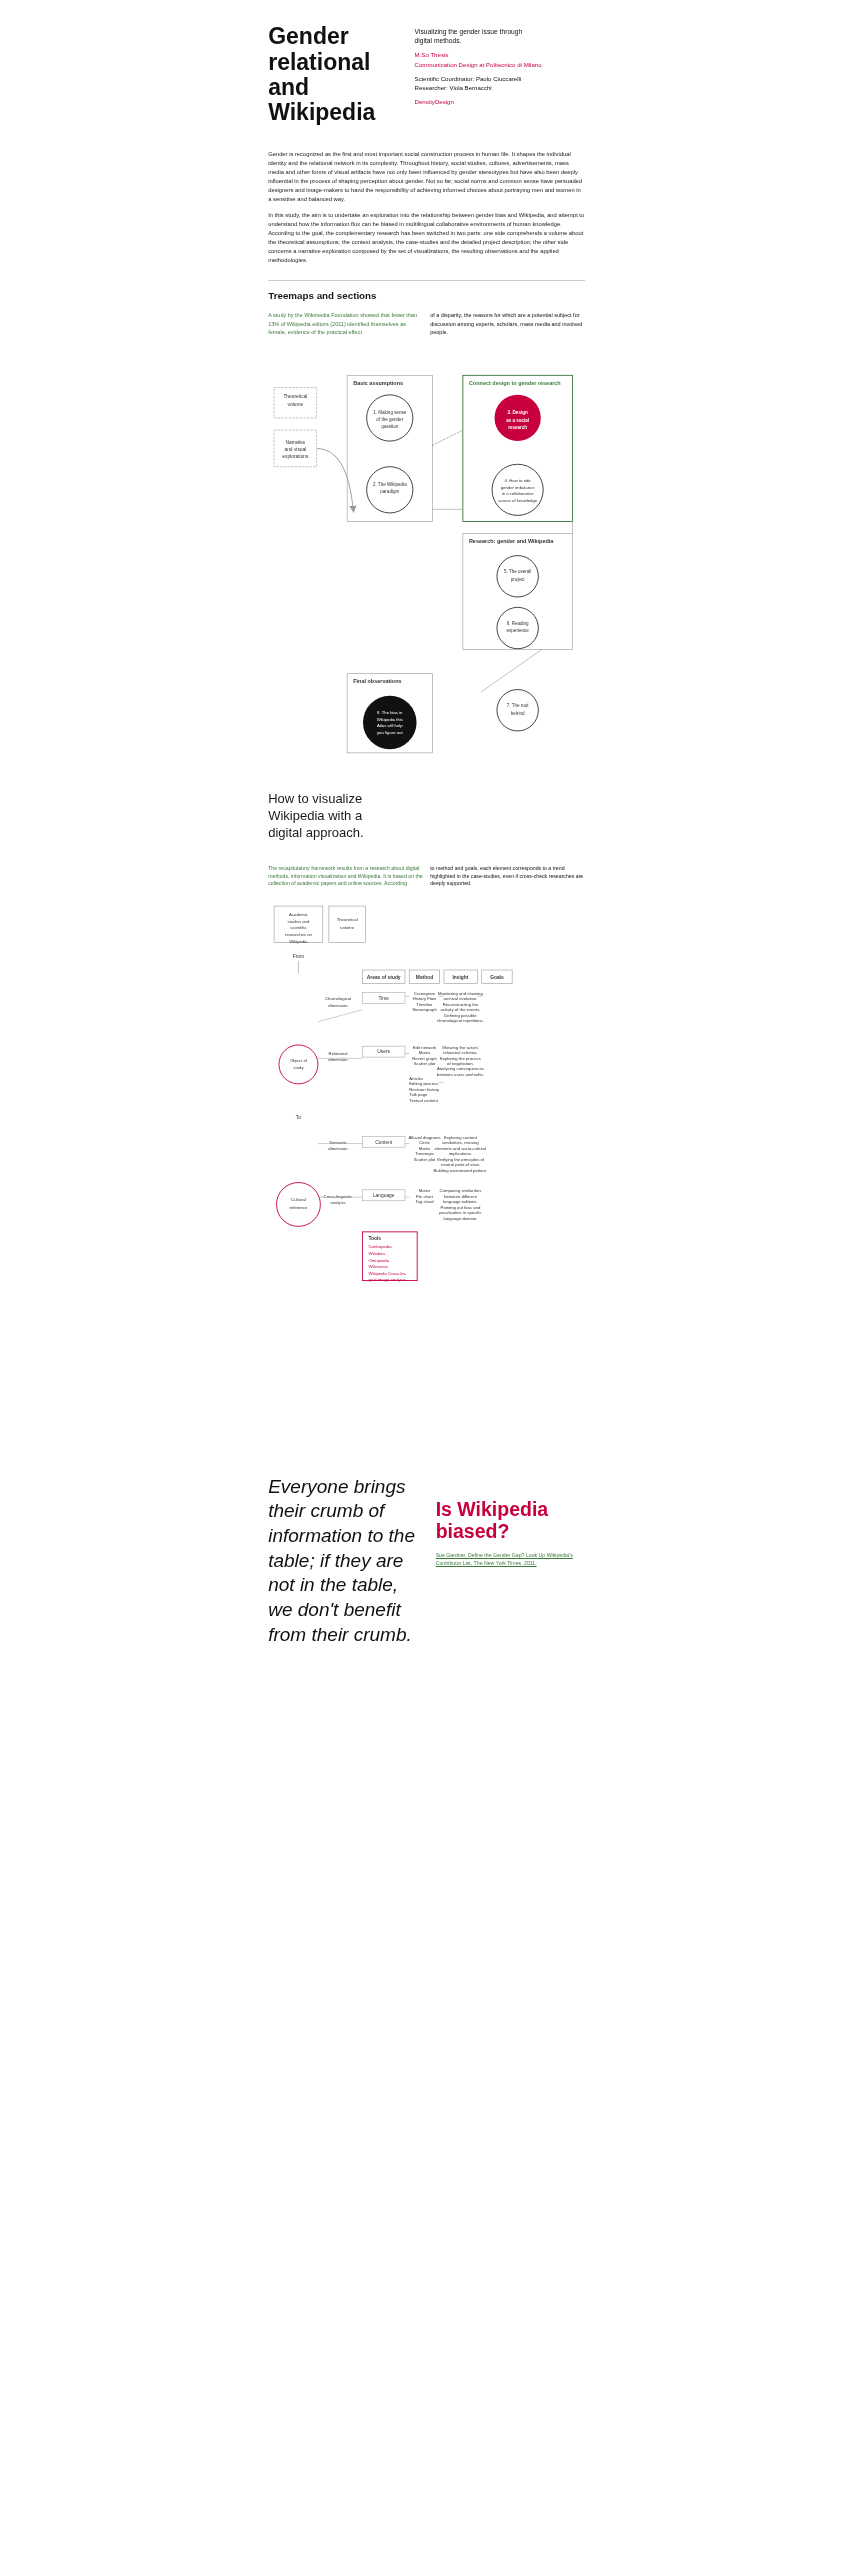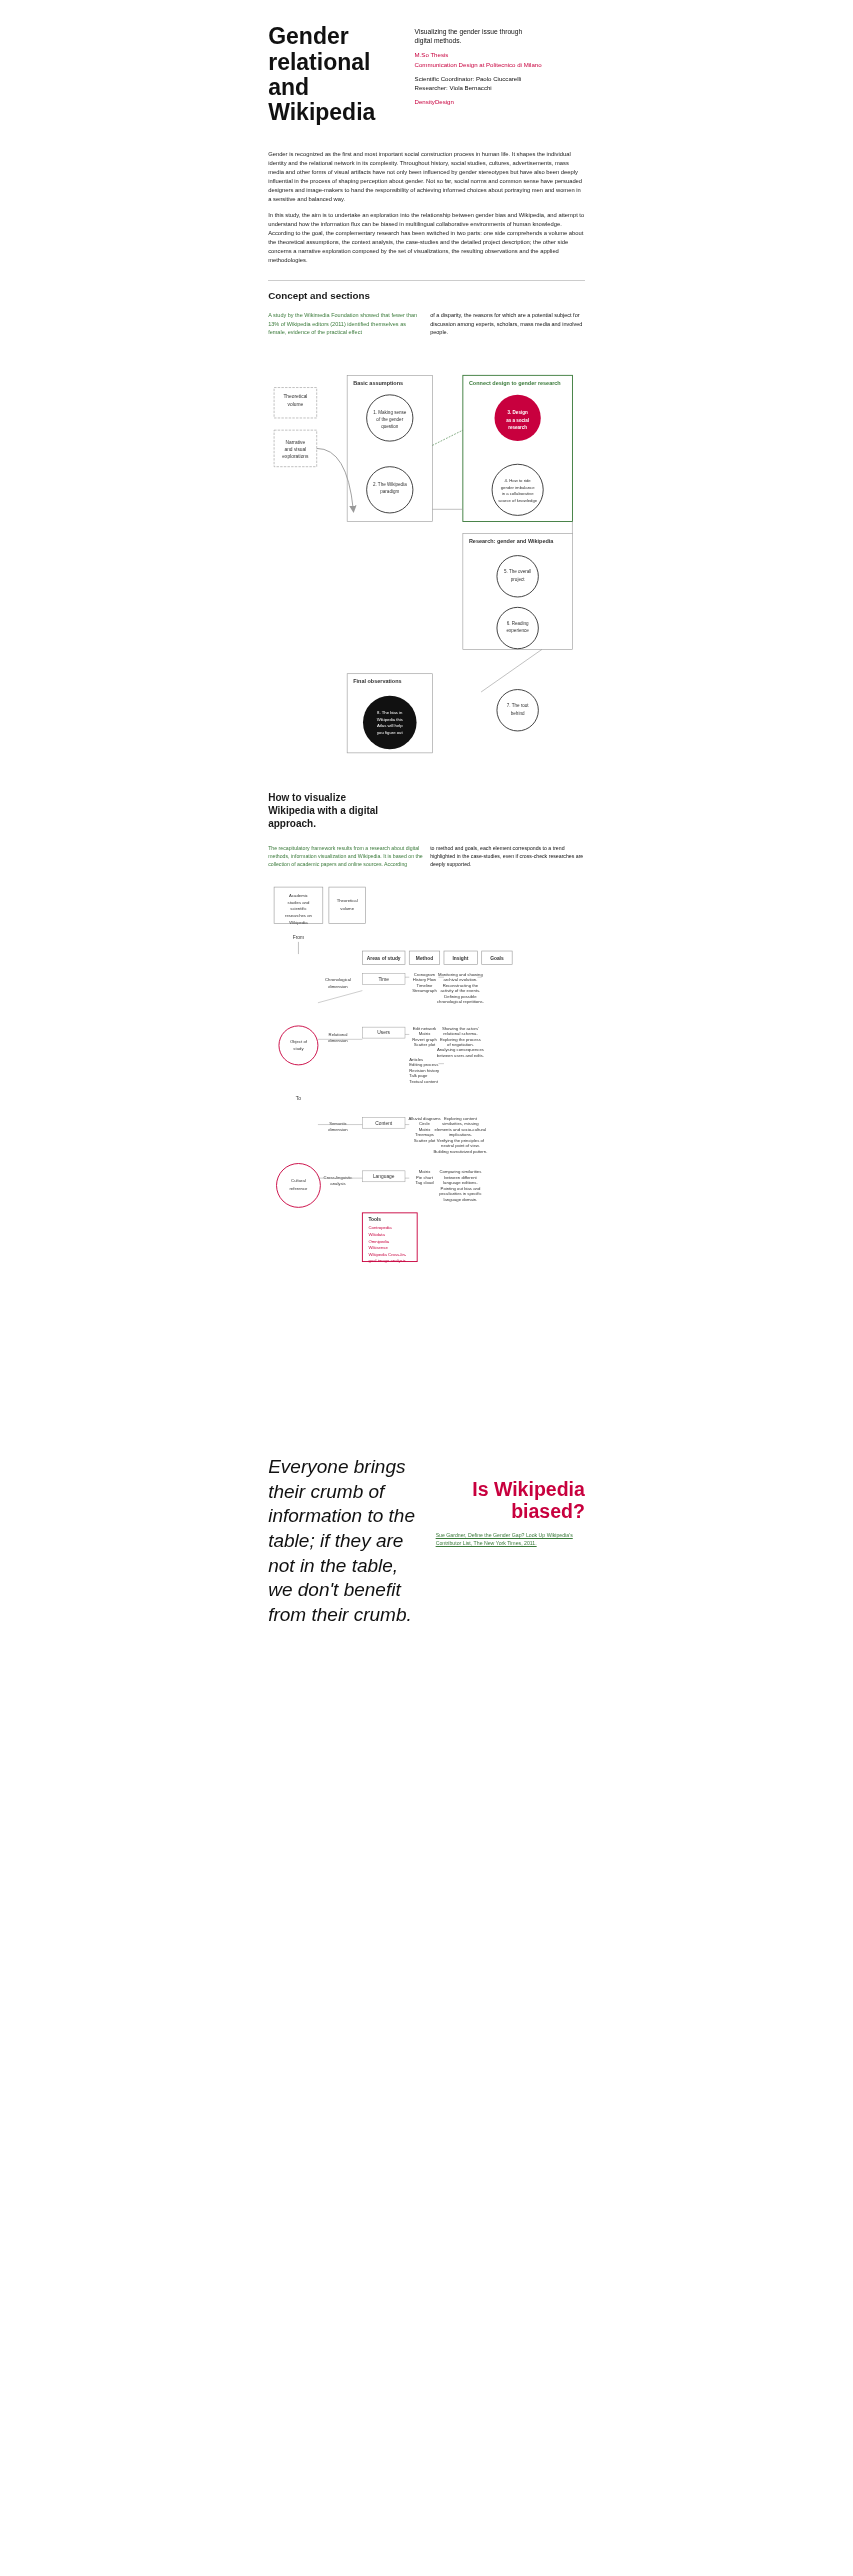--- a/index.html
+++ b/index.html
@@ -94,23 +94,23 @@
       width: 100%;
       position: relative;
       margin-bottom: 18.3px;
     }
 
     
     .how-section {
       margin-top: 24.4px;
     }
     .how-title {
-      font-size: 10px;
-      font-weight: 700;
-      margin-bottom: 15px;
+      font-size: 13px;
+      font-weight: 400;
+      margin-bottom: 23px;
       line-height: 1.3;
       max-width: 110px;
     }
     .how-two-col {
       display: grid;
       grid-template-columns: 1fr 1fr;
       gap: 7.3px;
       margin-bottom: 12.2px;
     }
     .how-col {
@@ -148,21 +148,20 @@
       flex-direction: column;
       justify-content: flex-end;
       padding-top: 24.4px;
     }
     .is-wikipedia {
       font-size: 19.5px;
       font-weight: 900;
       color: #c8003e;
       margin-bottom: 9.8px;
       line-height: 1.1;
-      text-align: right;
     }
     .attribution {
       font-size: 5.2px;
       color: #3a7a3a;
       line-height: 1.5;
       text-decoration: underline;
       cursor: pointer;
     }
   </style>
 </head>
@@ -188,21 +187,21 @@
         <span>DensityDesign</span>
       </div>
     </div>
   </div>
 
   <p class="intro-text">Gender is recognized as the first and most important social construction process in human life. It shapes the individual identity and the relational network in its complexity. Throughout history, social studies, cultures, advertisements, mass media and other forms of visual artifacts have not only been influenced by gender stereotypes but have also been deeply influential in the process of shaping perception about gender. Not so far, social norms and common sense have persuaded designers and image-makers to hand the responsibility of achieving informed choices about portraying men and women in a sensitive and balanced way.</p>
   <p class="intro-text">In this study, the aim is to undertake an exploration into the relationship between gender bias and Wikipedia, and attempt to understand how the information flux can be biased in multilingual collaborative environments of human knowledge. According to the goal, the complementary research has been switched in two parts: one side comprehends a volume about the theoretical assumptions, the context analysis, the case-studies and the detailed project description; the other side concerns a narrative exploration composed by the set of visualizations, the resulting observations and the applied methodologies.</p>
 
   <hr class="section-divider">
 
-  <h2 class="section-title">Concept and sections</h2>
+  <h2 class="section-title">Treemaps and sections</h2>
 
   <div class="concept-two-col">
     <div class="concept-col green">A study by the Wikimedia Foundation showed that fewer than 13% of Wikipedia editors (2011) identified themselves as female, evidence of the practical effect</div>
     <div class="concept-col">of a disparity, the reasons for which are a potential subject for discussion among experts, scholars, mass media and involved people.</div>
   </div>
 
   <div class="diagram-wrapper">
     <svg width="100%" viewBox="0 0 520 680" xmlns="http://www.w3.org/2000/svg">
 
       <rect x="10" y="60" width="70" height="50" fill="none" stroke="#999" stroke-width="1" stroke-dasharray="4,2"></rect>

